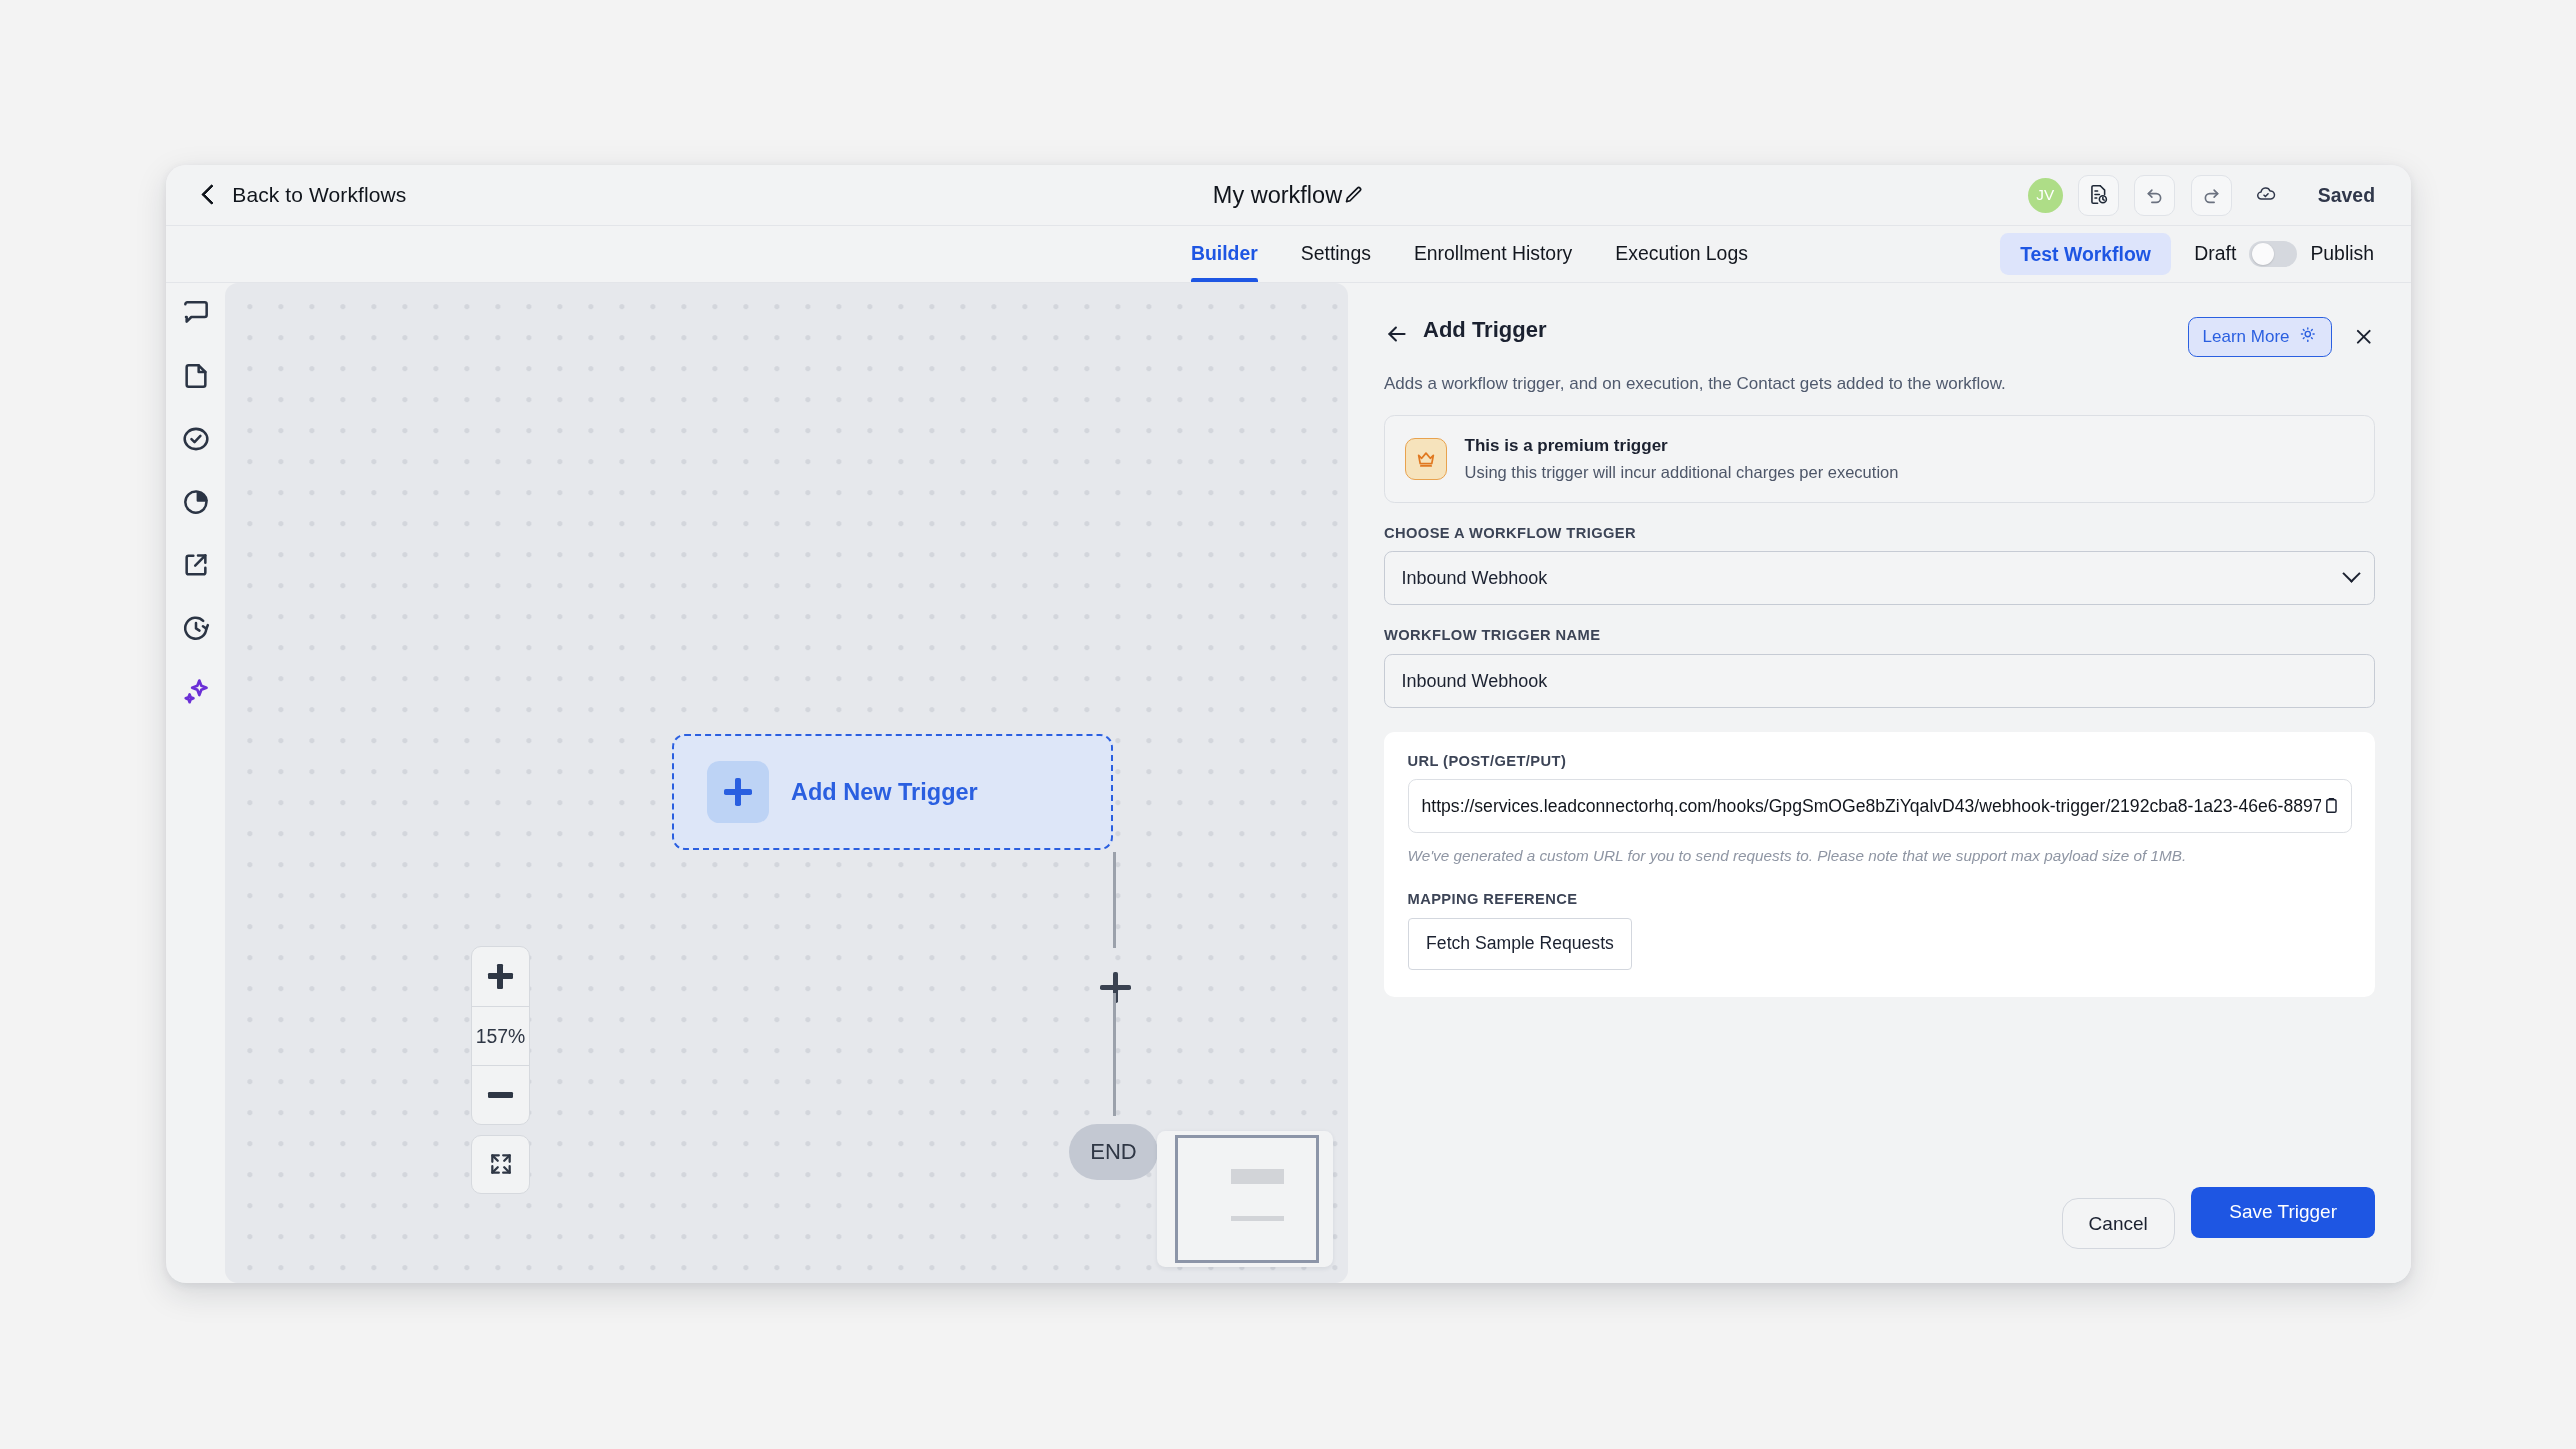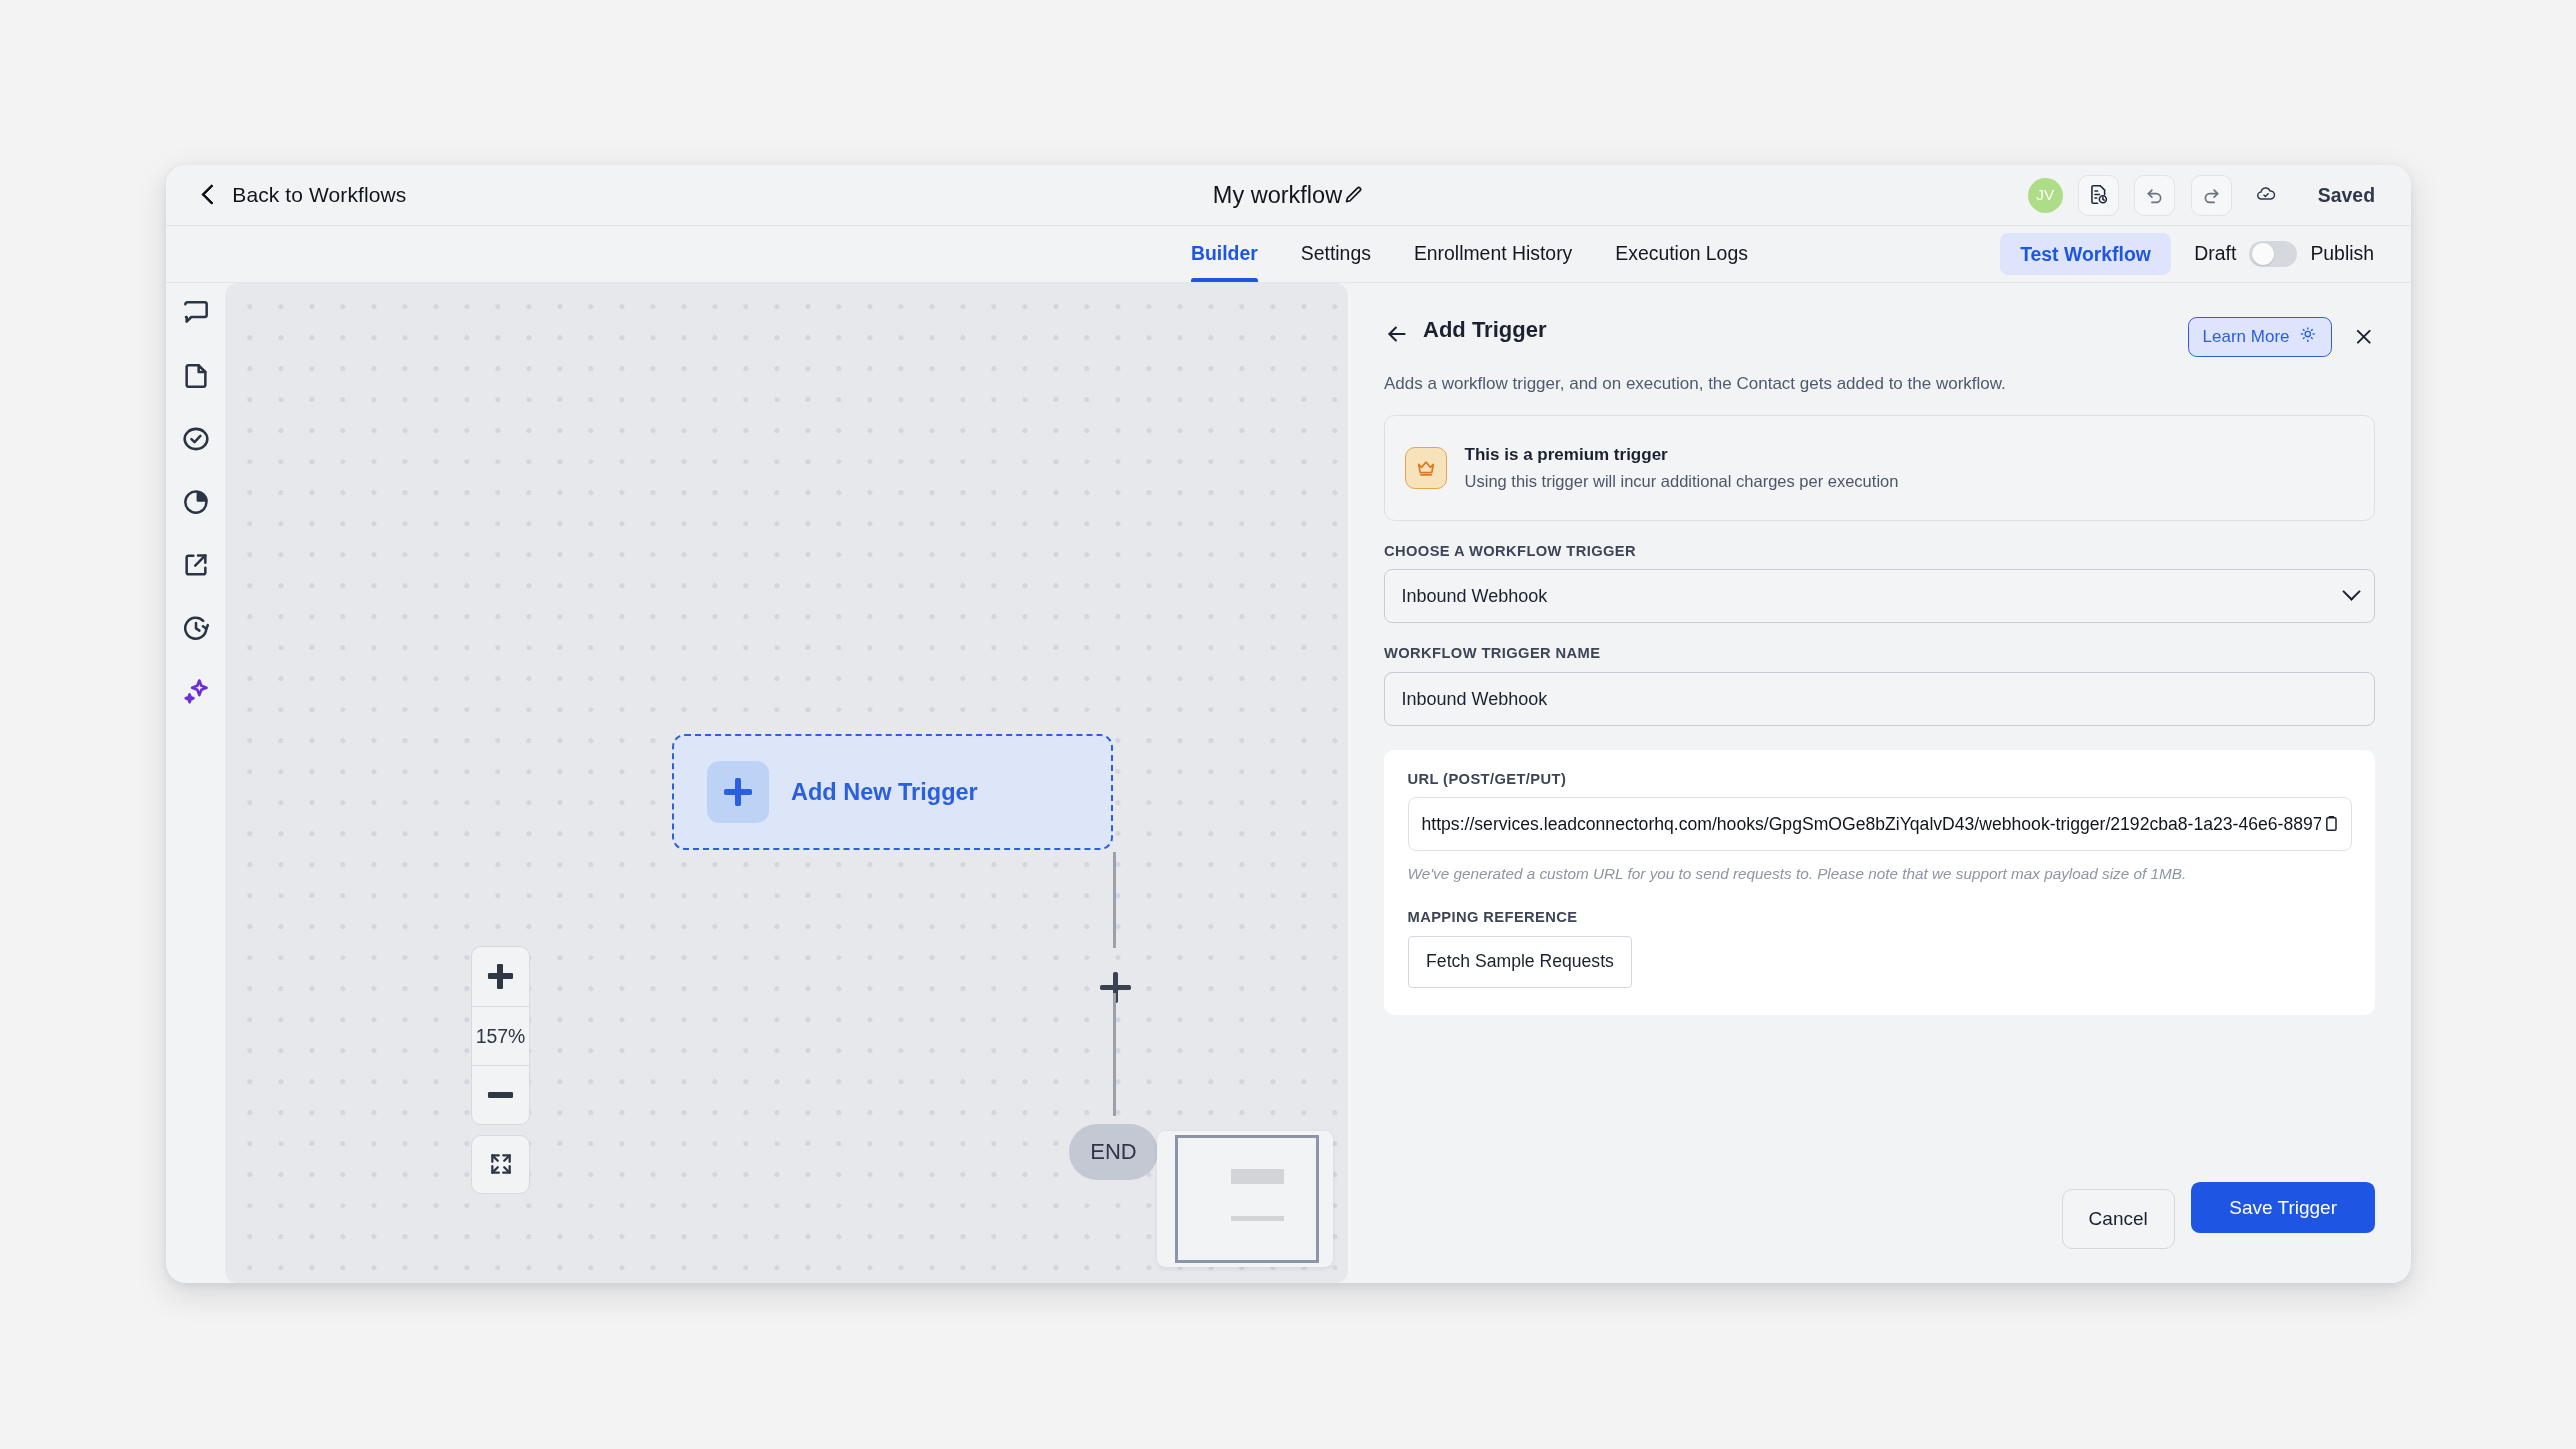--- a/index.html
+++ b/index.html
@@ -253,21 +253,21 @@
 
   .panel-sub {
     margin-top: 17.6px;
     font-size: 17px; color: #505a6e;
   }
 
   .premium-box {
     margin-top: 21px;
     border: 1.2px solid #dcdfe4; border-radius: 10.6px;
     background: #f3f4f5;
-    padding: 29px 20px;
+    padding: 20px 20px;
     display: flex; align-items: center; gap: 17.6px;
   }
   .crown-badge {
     width: 42px; height: 42px; border-radius: 10px;
     background: #f6e3bc; border: 1.2px solid #e8a24e;
     display: flex; align-items: center; justify-content: center;
     flex: 0 0 42px;
   }
   .premium-title { font-size: 17px; color: #1b2130; font-weight: bold; }
   .premium-desc { font-size: 16.5px; color: #4d5668; margin-top: 6.5px; }
@@ -325,21 +325,21 @@
     background: #fff; font-size: 17.6px; color: #1b2130;
     cursor: pointer;
   }
 
   .panel-footer {
     margin-top: auto;
     padding: 0 0 34px 0;
     display: flex; justify-content: flex-end; align-items: center; gap: 16.5px;
   }
   .btn-cancel {
-    height: 60px; padding: 0 26px; border-radius: 10px;
+    height: 51px; padding: 0 26px; border-radius: 16px;
     border: 1.2px solid #d3d7de; background: #f3f4f5;
     font-size: 19px; color: #1b2130;
     display: flex; align-items: center; cursor: pointer; margin-top: 23px;
   }
   .btn-save {
     height: 51px; padding: 0 38px; border-radius: 8.8px;
     background: #1e56e3; color: #fff; font-size: 19px;
     display: flex; align-items: center; cursor: pointer;
   }
 </style>

